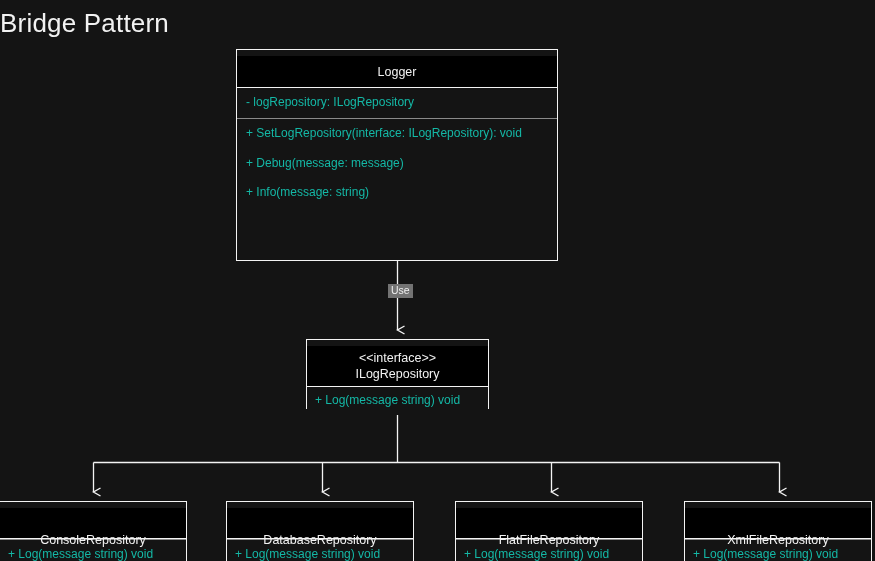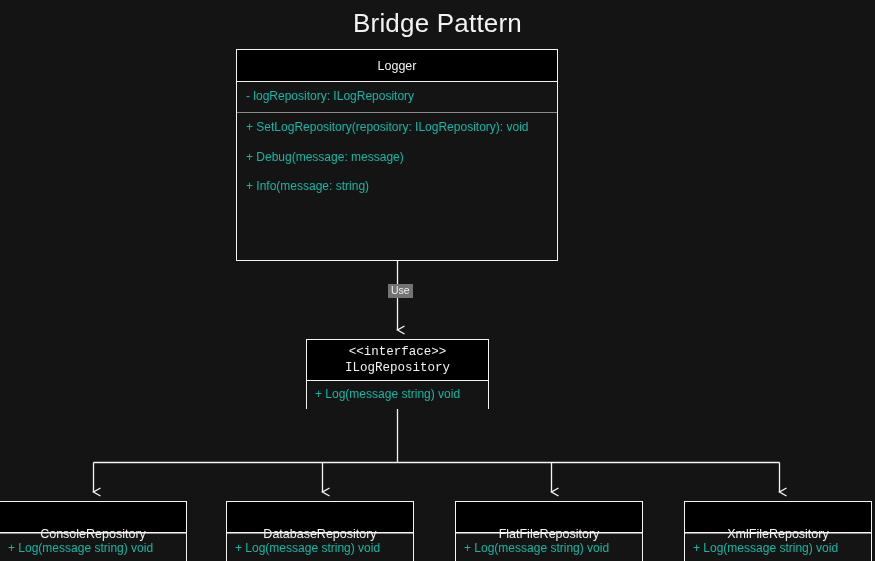--- a/index.html
+++ b/index.html
@@ -23,21 +23,20 @@
     width: 875px;
     height: 561px;
   }
 
   
   #diagram-title {
     position: absolute;
     left: 0;
     top: 8px;
     width: 875px;
-    text-align: center;
     font-size: 26px;
     font-weight: 400;
     color: #f2f2f2;
     letter-spacing: 0.2px;
   }
 
   
   .uml-class {
     position: absolute;
     border: 1px solid #f4f4f4;
@@ -45,20 +44,21 @@
   }
 
   .uml-header {
     background: #000000;
     text-align: center;
     font-size: 12.5px;
     color: #f2f2f2;
     line-height: 1.35;
     padding: 6px 4px;
     border-bottom: 1px solid #f4f4f4;
+    margin-top: 6px;
   }
 
   .uml-header .stereotype {
     display: block;
     font-size: 12.5px;
   }
   .uml-header .cname {
     display: block;
     font-size: 12.5px;
   }
@@ -95,21 +95,20 @@
   #class-ilogrepository {
     left: 306px;
     top: 339px;
     width: 183px;
     height: 70px;
   }
   #class-ilogrepository .uml-header {
     height: 41px;
     padding: 5px 4px;
     line-height: 1.25;
-    font-family: Liberation Mono, monospace;
   }
   #class-ilogrepository .uml-row { padding: 7px 0 7px 8px; }
 
   
   .leaf-class {
     width: 188px;
     top: 501px;
     height: 64px;
   }
   .leaf-class .uml-header {
@@ -178,21 +177,21 @@
 
   <div id="use-label">Use</div>
 
   <div class="uml-class" id="class-logger">
     <div class="uml-header">Logger</div>
     <div class="uml-section">
       <div class="uml-row">- logRepository: ILogRepository</div>
     </div>
     <div class="uml-divider"></div>
     <div class="uml-section">
-      <div class="uml-row">+ SetLogRepository(repository: ILogRepository): void</div>
+      <div class="uml-row">+ SetLogRepository(interface: ILogRepository): void</div>
       <div class="uml-row">+ Debug(message: message)</div>
       <div class="uml-row">+ Info(message: string)</div>
     </div>
   </div>
 
   <div class="uml-class" id="class-ilogrepository">
     <div class="uml-header">
       <span class="stereotype">&lt;&lt;interface&gt;&gt;</span>
       <span class="cname">ILogRepository</span>
     </div>

